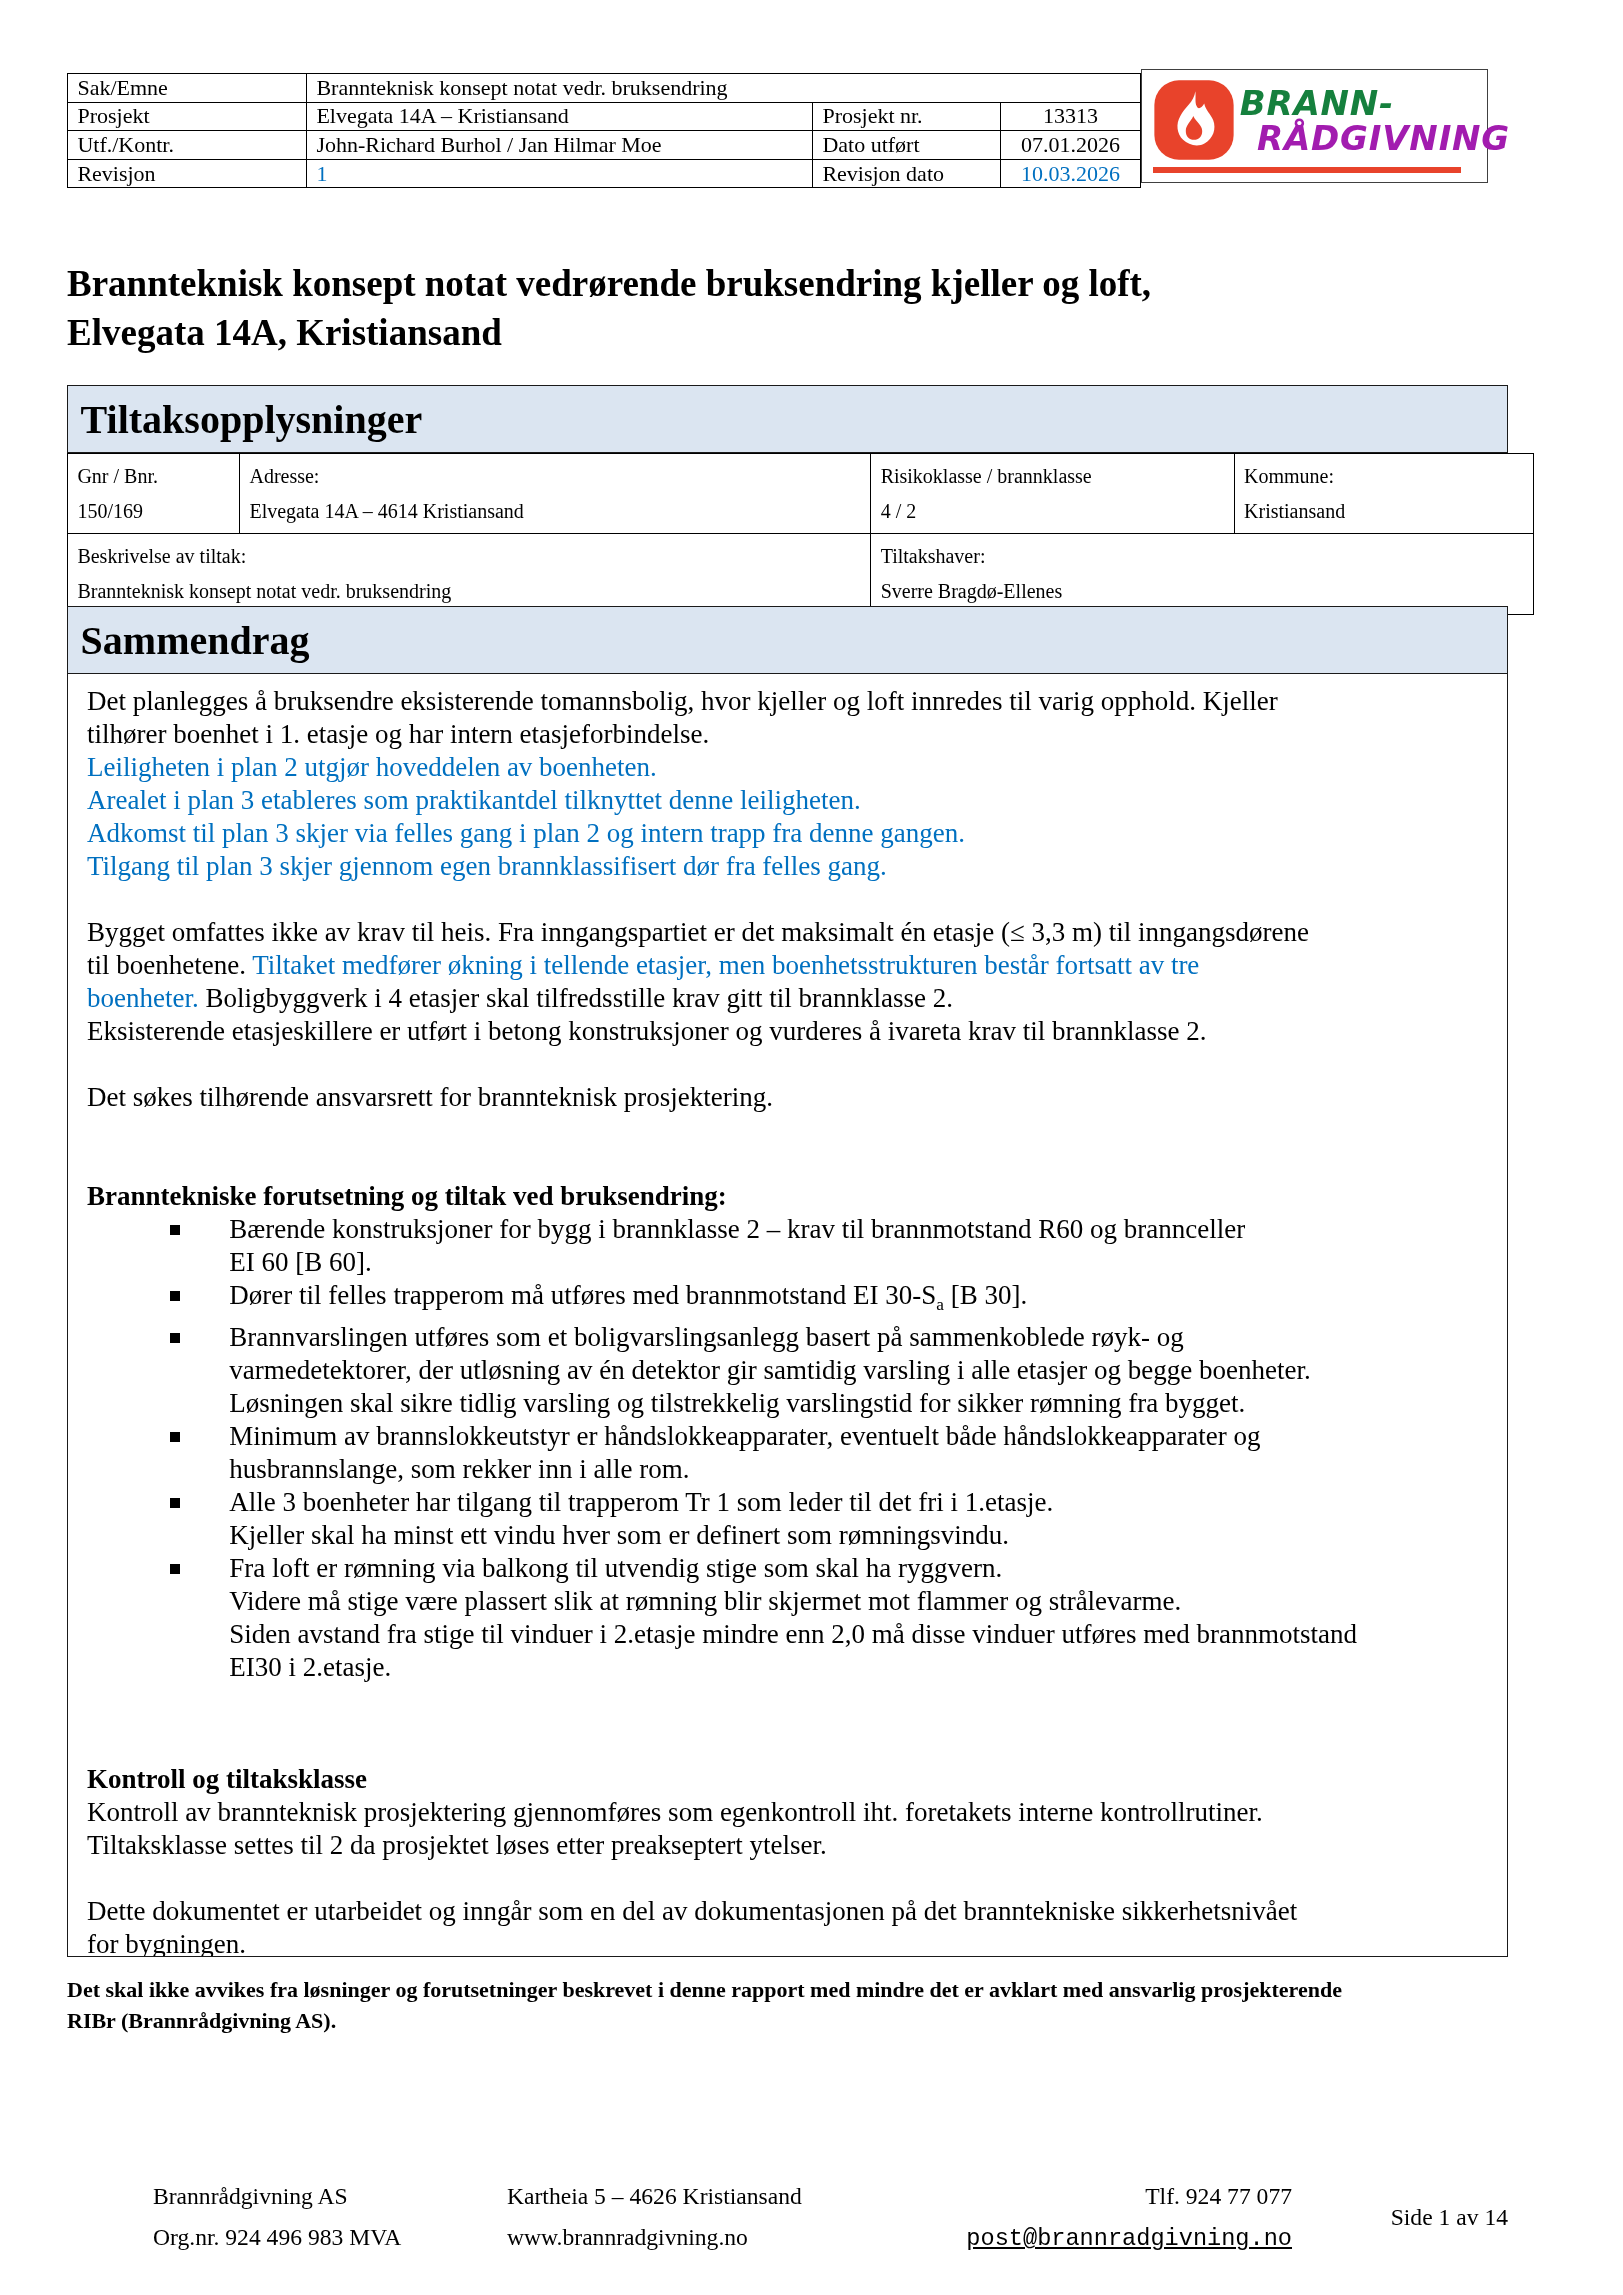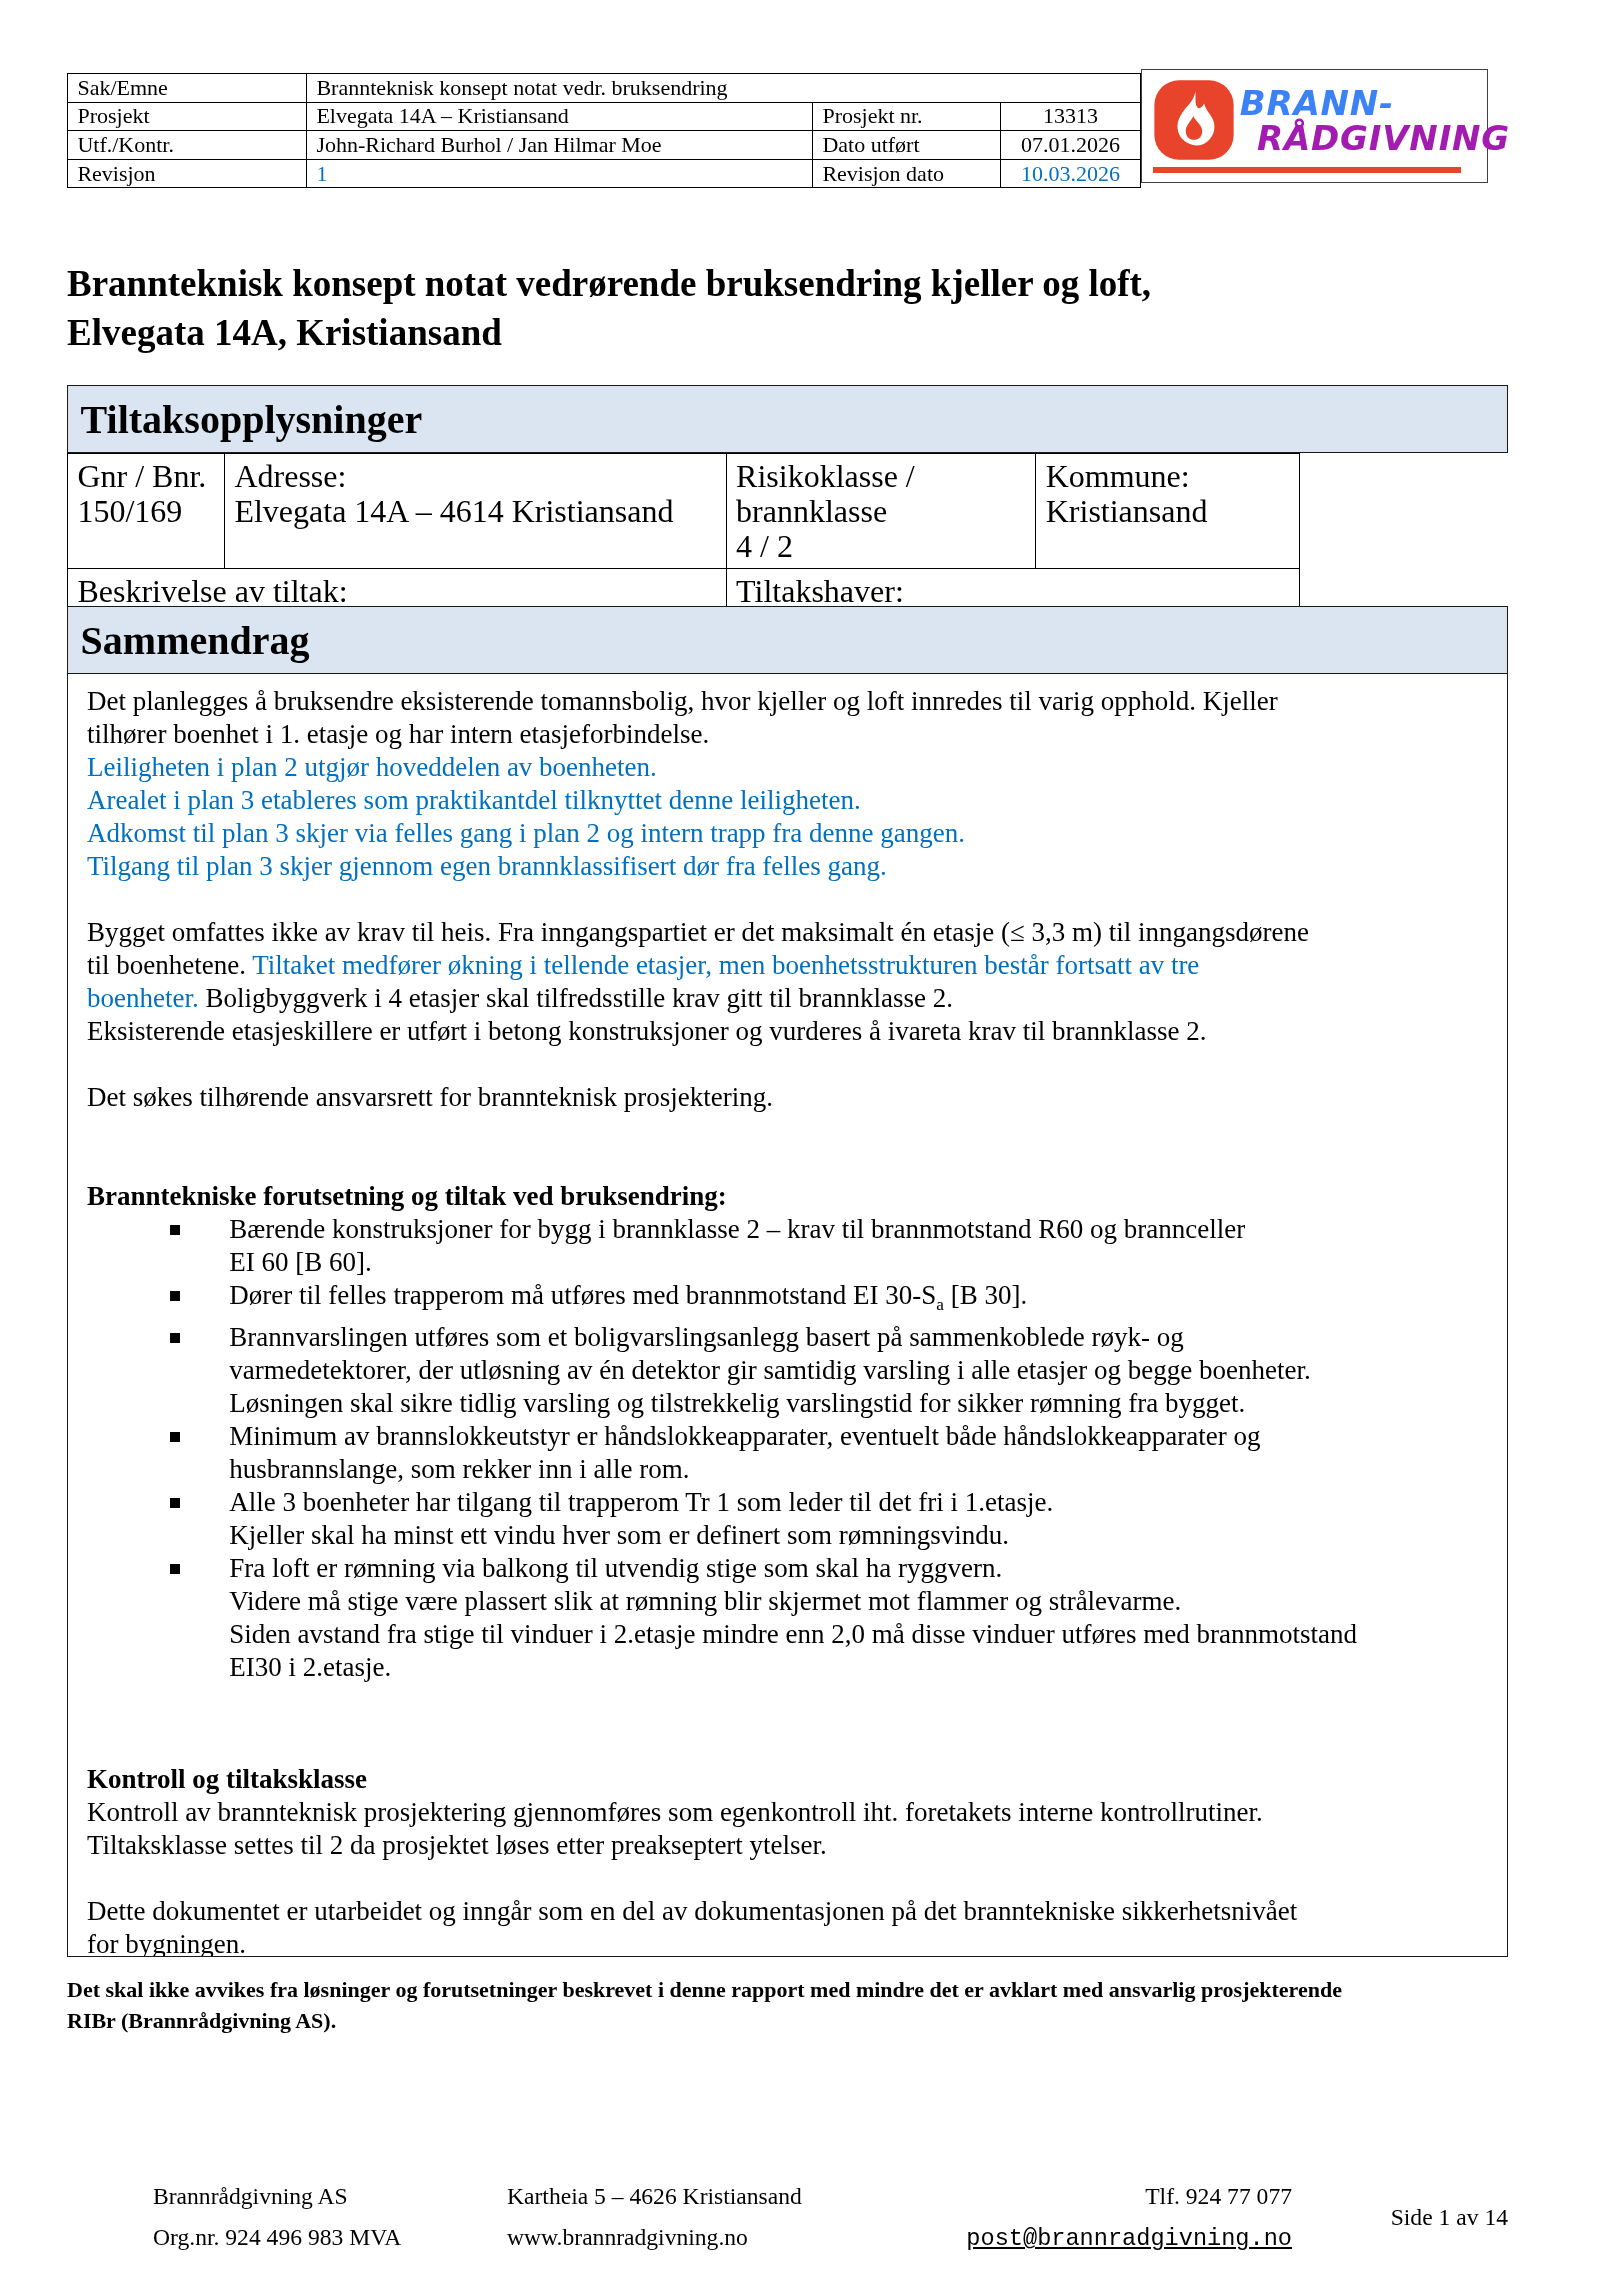--- a/index.html
+++ b/index.html
@@ -48,21 +48,21 @@
     display: flex; align-items: flex-start;
   }
   .flame-badge { width: 82px; height: 82px; flex: none; }
   .logo-words {
     font-family: "DejaVu Sans", sans-serif;
     font-weight: bold; font-style: italic;
     line-height: 1.05;
     margin-left: 4.7px; margin-top: 6.3px;
     letter-spacing: 0.8px;
   }
-  .logo-line1 { color: #3b82f6; font-size: 34px; }
+  .logo-line1 { color: #15803d; font-size: 34px; }
   .logo-line2 { color: #a21caf; font-size: 34px; margin-left: 17.3px; }
   .logo-underline {
     position: absolute; left: 11px; bottom: 9.4px;
     width: 308px; height: 5.5px; background: #e8432b;
   }
 
   
   .doc-title {
     position: absolute;
     left: 67px; top: 259px;
@@ -77,23 +77,23 @@
     height: 68px;
     background: #dbe5f1;
     border: 1.6px solid #1a1a1a;
     display: flex; align-items: center;
     font-weight: bold; font-size: 40px;
     padding: 0 12.6px;
   }
 
   
   .tiltak-table {
-    width: 1233px;
+    width: 1467px;
     border-collapse: collapse;
-    font-size: 32px;
+    font-size: 20px;
   }
   .tiltak-table td {
     border: 1.6px solid #000;
     vertical-align: top;
     padding: 4.7px 9.4px;
     line-height: 35px;
     height: 70px;
   }
 
   

